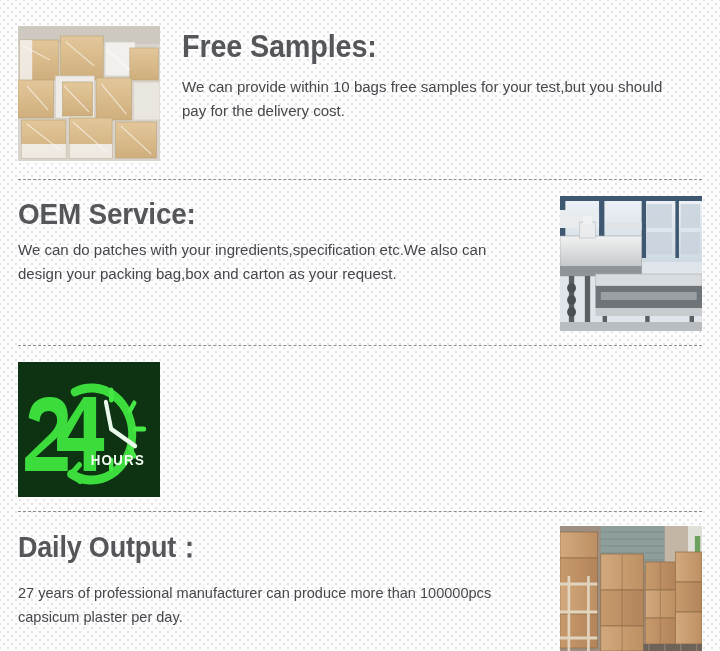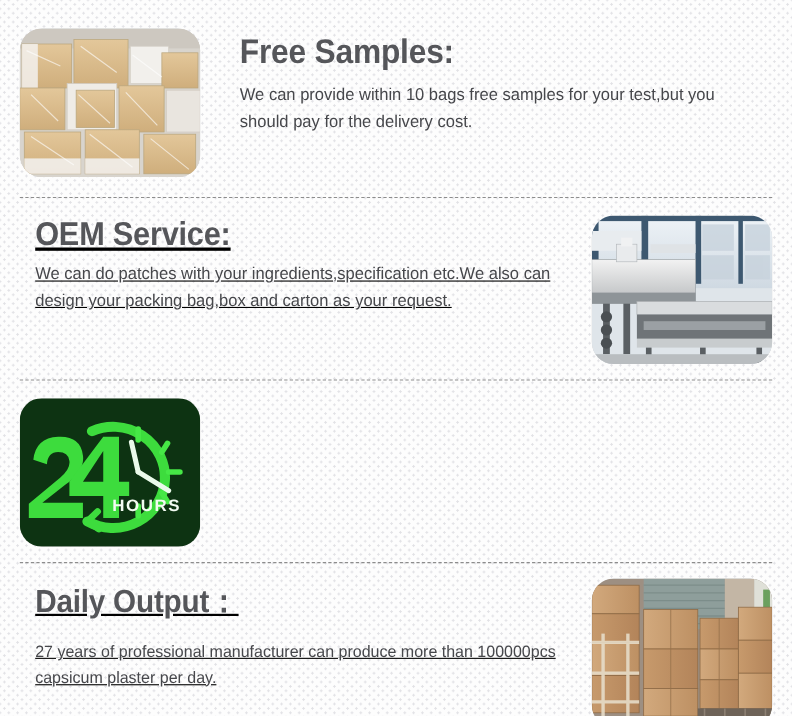--- a/index.html
+++ b/index.html
@@ -47,39 +47,36 @@
   }
 
   .row-inner {
     display: flex;
     align-items: flex-start;
     box-sizing: border-box;
   }
 
   .row-inner.img-right {
     justify-content: space-between;
-    text-decoration: underline;
   }
 
   .thumb {
     flex: 0 0 auto;
-    width: 164px;
+    width: 142px;
     height: 135px;
     overflow: hidden;
     position: relative;
     background: #cfcfcf;
-    border-radius: 20px;
   }
 
   .thumb svg { display: block; width: 100%; height: 100%; }
 
   .textcol {
     flex: 1 1 auto;
     min-width: 0;
-    margin-left: 14px;
   }
 
   .heading {
     font-family: "Liberation Sans", sans-serif;
     font-weight: bold;
     font-size: 30px;
     line-height: 1.08;
     color: #55565a;
     letter-spacing: -0.2px;
     margin: 0 0 10px 0;

